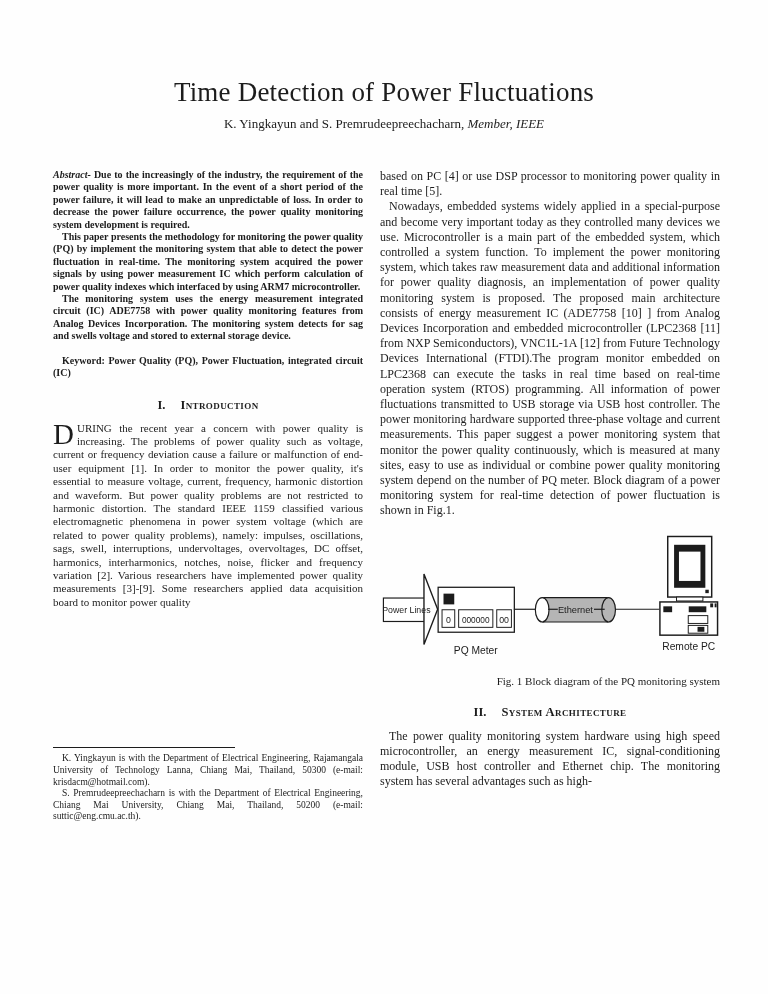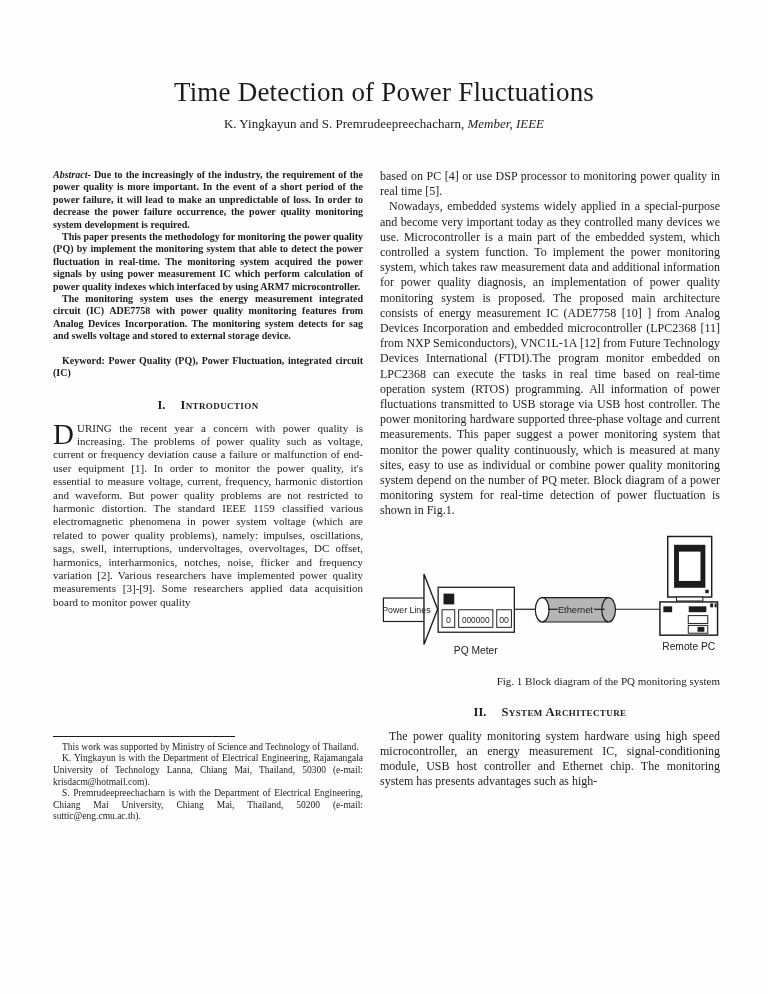--- a/index.html
+++ b/index.html
@@ -83,21 +83,20 @@
       <p class="abs just keywords"><span>Keyword:</span><span> Power Quality (PQ), Power Fluctuation, integrated circuit (IC)</span></p>
 
       <div class="sec-head">
         <span class="num">I.</span><span class="sc">Introduction</span>
       </div>
 
       <p class="body-l just"><span class="dropcap">D</span><span>URING the recent year a concern with power quality is increasing. The problems of power quality such as voltage, current or frequency deviation cause a failure or malfunction of end-user equipment [1].  In order to monitor the power quality, it's essential to measure voltage, current, frequency, harmonic distortion and waveform. But power quality problems are not restricted to harmonic distortion. The standard IEEE 1159 classified various electromagnetic phenomena in power system voltage (which are related to power quality problems), namely: impulses, oscillations, sags, swell, interruptions, undervoltages, overvoltages, DC offset, harmonics, interharmonics, notches, noise, flicker and frequency variation [2]. Various researchers have implemented power quality measurements [3]-[9]. Some researchers applied data acquisition board to monitor power quality</span></p>
 
       <div class="footnote">
         <div class="fn-rule"></div>
-        <p>This work was supported by Ministry of Science and Technology of Thailand.</p>
         <p>K. Yingkayun is with the Department of Electrical Engineering, Rajamangala University of Technology Lanna, Chiang Mai, Thailand, 50300 (e-mail: krisdacm@hotmail.com).</p>
         <p>S. Premrudeepreechacharn is with the Department of Electrical Engineering, Chiang Mai University, Chiang Mai, Thailand, 50200 (e-mail: suttic@eng.cmu.ac.th).</p>
       </div>
     </div>
 
     <div class="col-right">
       <p class="body-r just">based on PC [4] or use DSP processor to monitoring power quality in real time [5].</p>
       <p class="body-r just ind-sm">Nowadays, embedded systems widely applied in a special-purpose and become very important today as they controlled many devices we use. Microcontroller is a main part of the embedded system, which controlled a system function. To implement the power monitoring system, which takes raw measurement data and additional information for power quality diagnosis, an implementation of power quality monitoring system is proposed. The proposed main architecture consists of energy measurement IC (ADE7758 [10] ] from Analog Devices Incorporation and embedded microcontroller (LPC2368 [11] from NXP Semiconductors), VNC1L-1A [12] from Future Technology Devices International (FTDI).The program monitor embedded on LPC2368 can execute the tasks in real time based on real-time operation system (RTOS) programming. All information of power fluctuations transmitted to USB storage via USB host controller. The power monitoring hardware supported three-phase voltage and current measurements. This paper suggest a power monitoring system that monitor the power quality continuously, which is measured at many sites, easy to use as individual  or combine power quality monitoring system depend on the number of PQ meter. Block diagram of a power monitoring system for real-time detection of power fluctuation is shown in Fig.1.</p>
 
       <div class="figure-wrap">
@@ -145,17 +144,17 @@
           <rect x="338" y="74" width="3" height="4" fill="#1c1c1c"></rect>
           <rect x="342.5" y="74" width="2" height="4" fill="#1c1c1c"></rect>
           <text x="316" y="122" text-anchor="middle" font-size="10.5">Remote PC</text>
         </svg>
       </div>
       <div class="fig-caption">Fig. 1 Block diagram of  the PQ monitoring system</div>
 
       <div class="sec-head">
         <span class="num">II.</span><span class="sc">System Architecture</span>
       </div>
-      <p class="body-r just ind-sm">The power quality monitoring system hardware using high speed microcontroller, an energy measurement IC, signal-conditioning module, USB host controller and Ethernet chip. The monitoring system has presents advantages such as high-</p>
+      <p class="body-r just ind-sm">The power quality monitoring system hardware using high speed microcontroller, an energy measurement IC, signal-conditioning module, USB host controller and Ethernet chip. The monitoring system has several advantages such as high-</p>
     </div>
 
   </div>
 </div>
 
 </body></html>

